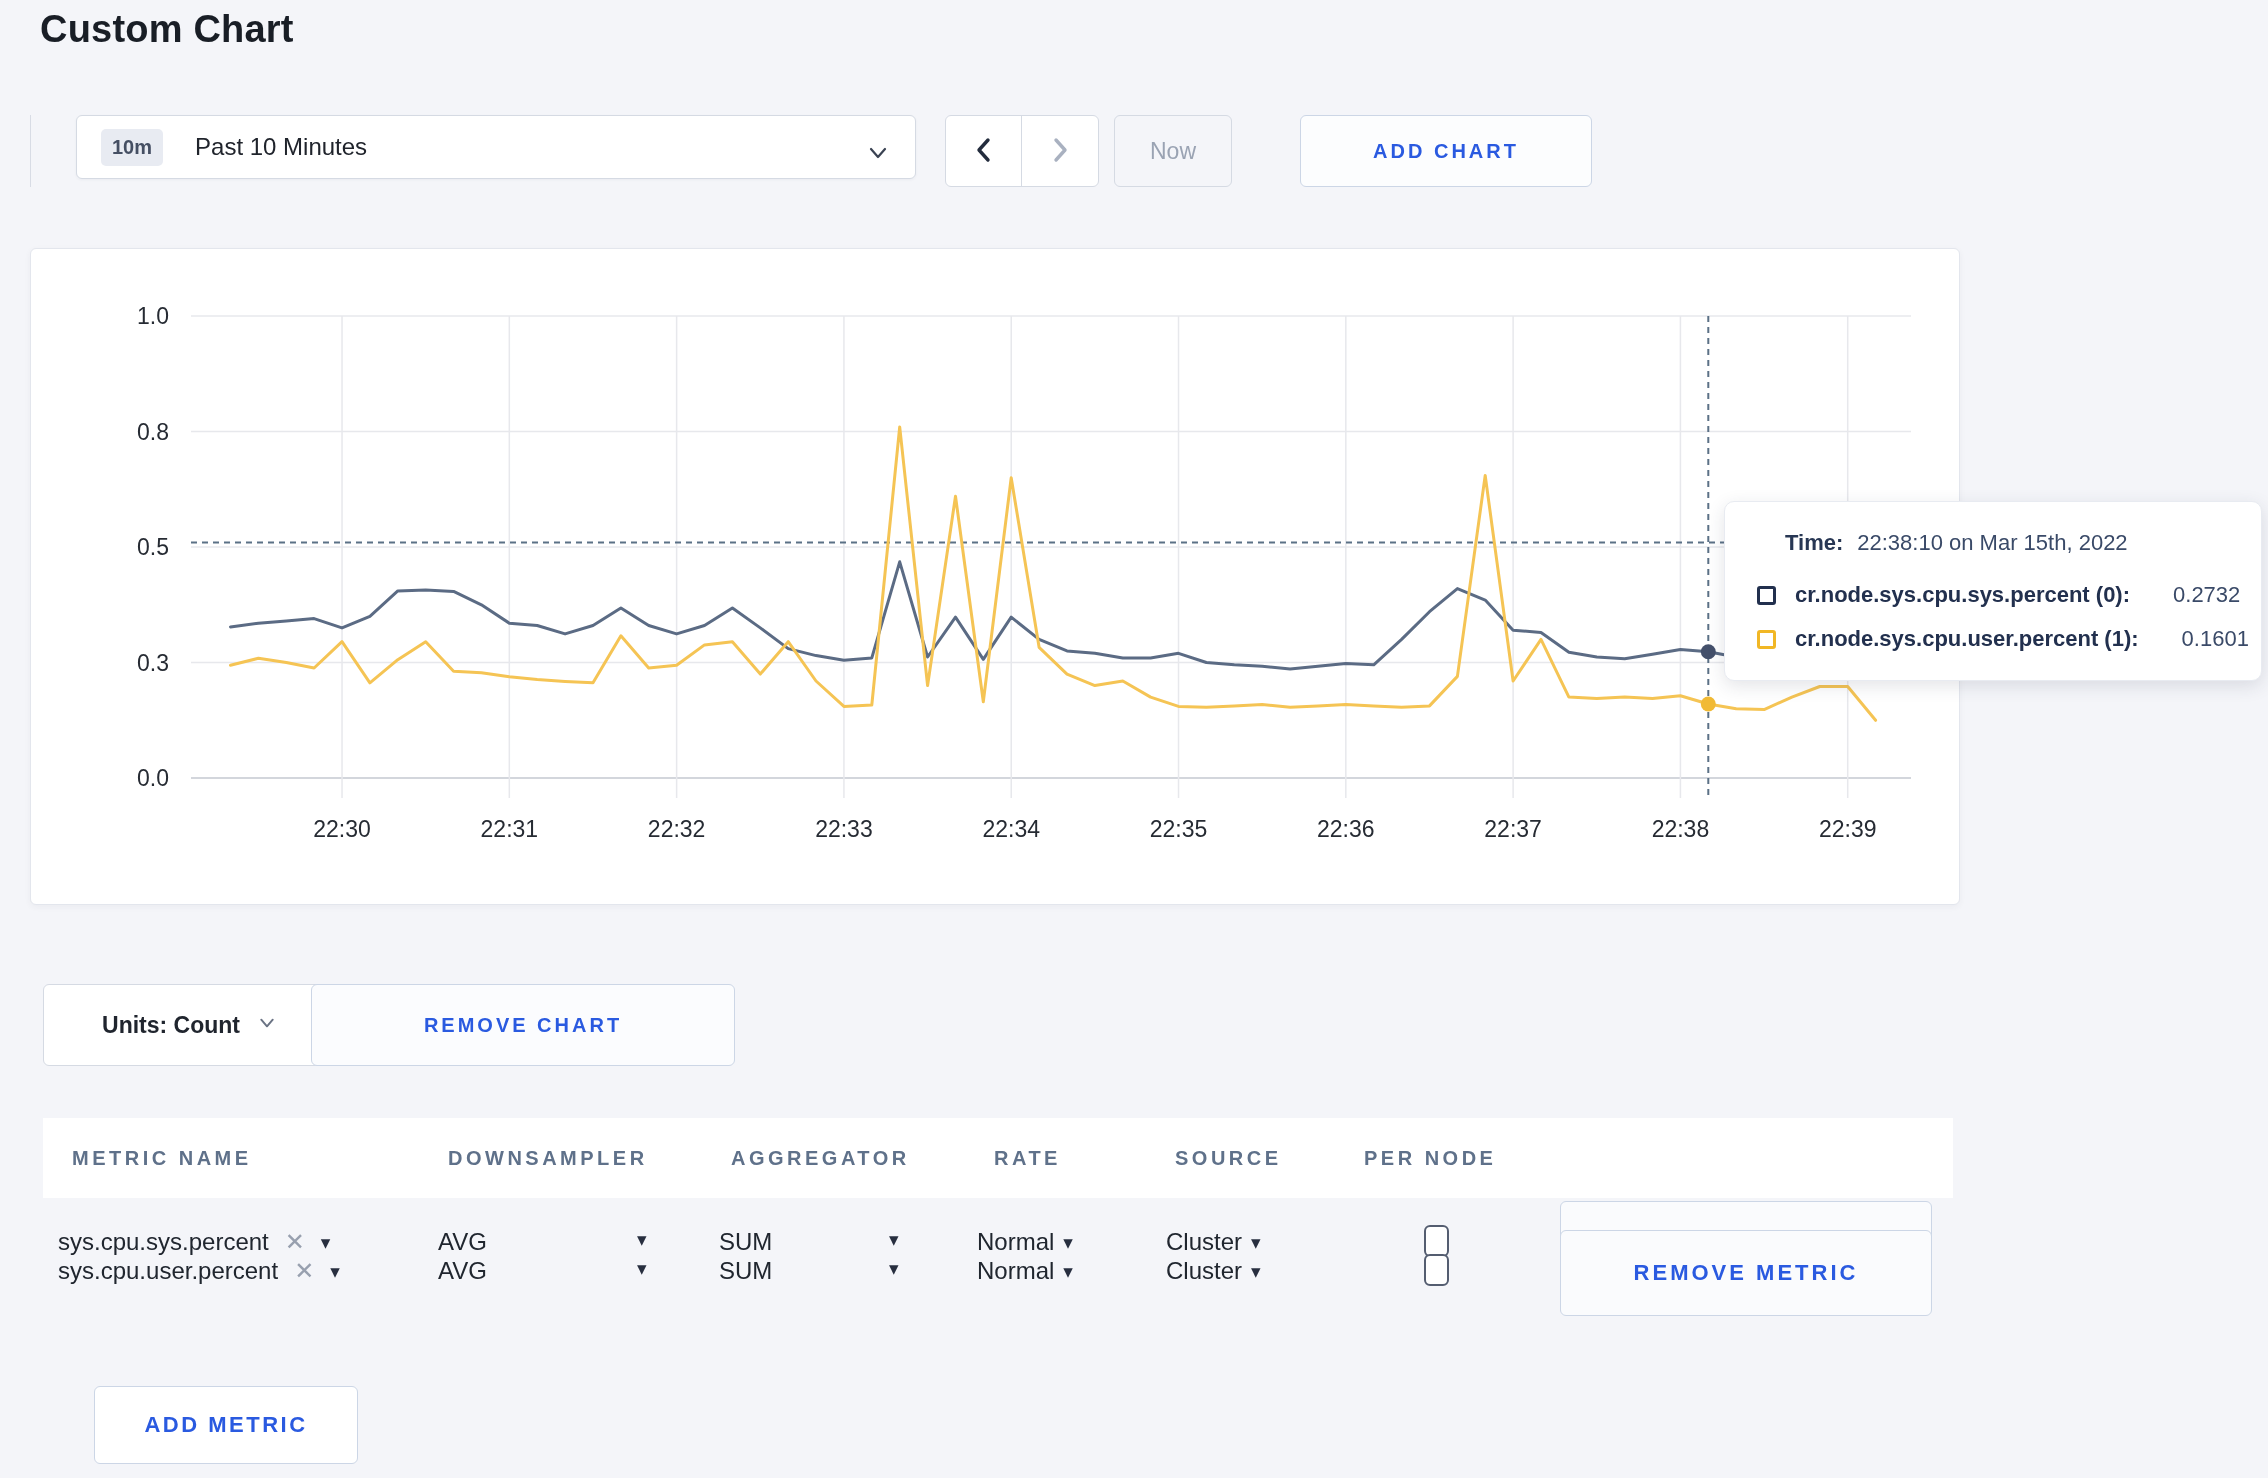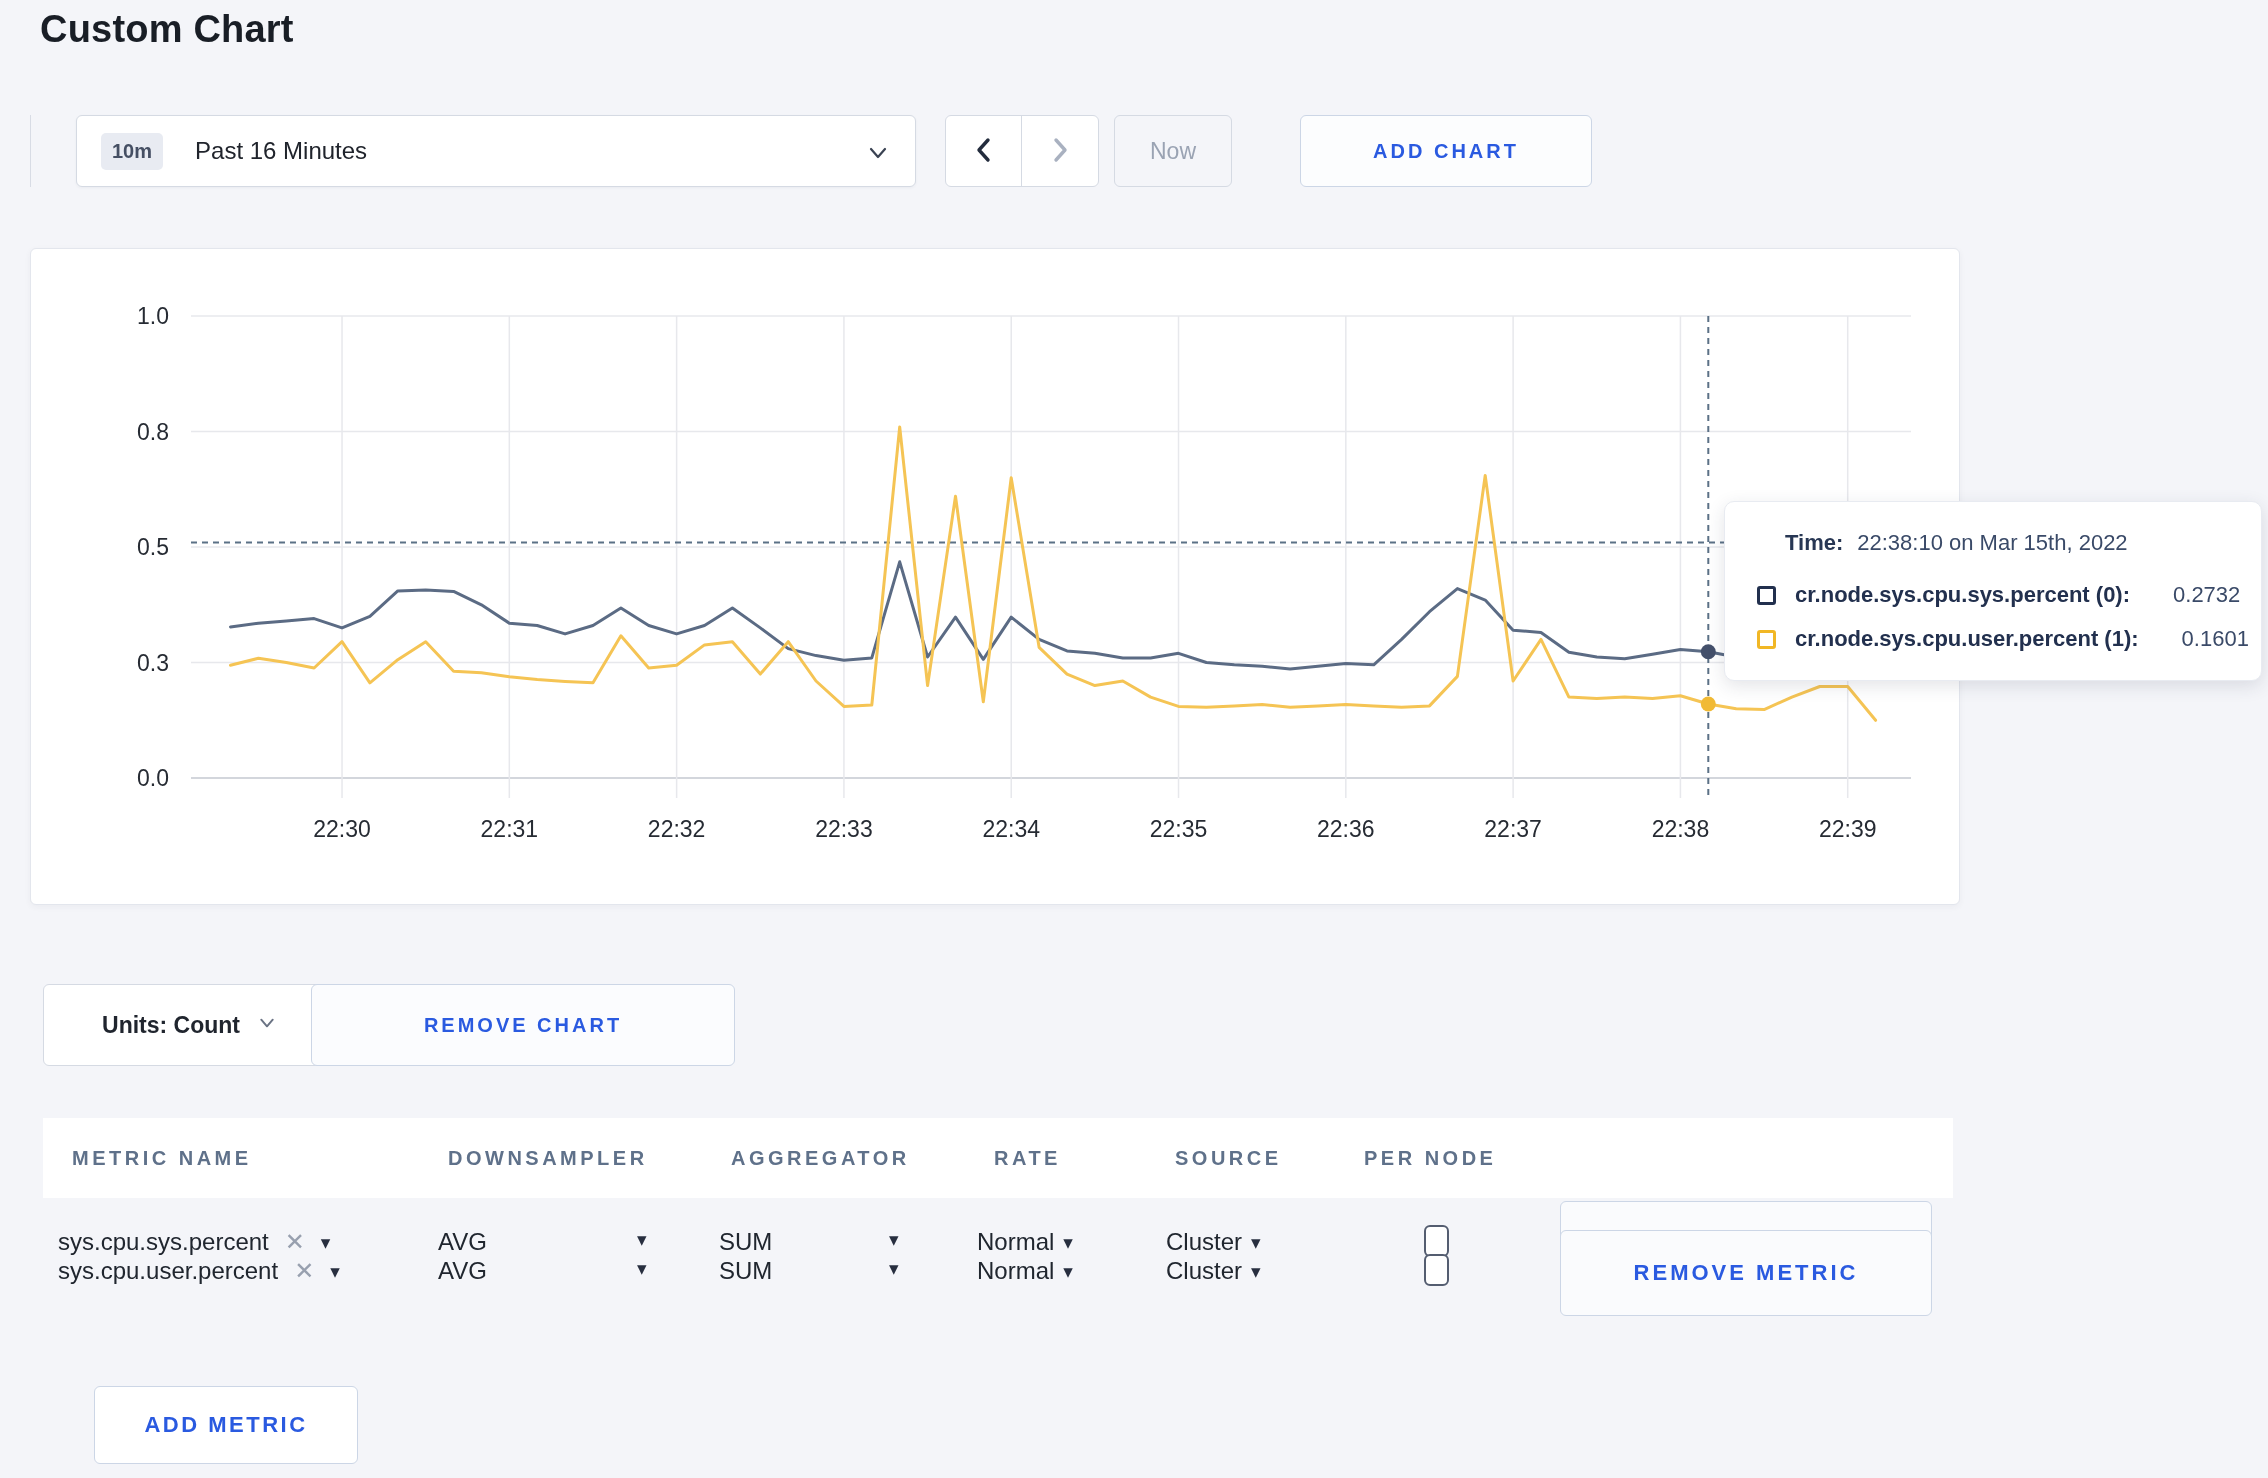--- a/index.html
+++ b/index.html
@@ -16,21 +16,21 @@
   
   .page-title {
     left:40px; top:8px;
     font-size:38px; font-weight:600; color:#191e26;
     letter-spacing:.2px;
   }
 
   
   .toolbar-rule { left:30px; top:115px; width:1px; height:72px; background:#d8dce5; }
   .time-select {
-    left:76px; top:115px; width:840px; height:72px;
+    left:76px; top:115px; width:840px; height:64px;
     background:#fff; border:1px solid #d5dae3; border-radius:6px;
     display:flex; align-items:center; padding-left:24px; gap:32px;
     box-shadow:0 1px 3px rgba(40,50,70,.05); cursor:pointer;
   }
   .time-badge {
     background:#e8ebf2; color:#454f63; font-size:20px; font-weight:700;
     padding:7px 11px; border-radius:5px;
   }
   .time-label { font-size:24px; color:#20242c; }
   .chev-right { position:absolute; right:26px; top:26px; }
@@ -117,21 +117,21 @@
 </style>
 </head>
 <body>
 
 <h1 class="abs page-title">Custom Chart</h1>
 
 <div class="abs toolbar-rule"></div>
 
 <div class="abs time-select">
   <span class="time-badge">10m</span>
-  <span class="time-label">Past 16 Minutes</span>
+  <span class="time-label">Past 10 Minutes</span>
   <span class="chev-right">
     <svg width="22" height="22" viewBox="0 0 22 22">
         <polyline points="4,7 11,15 18,7" fill="none" stroke="#3a4252" stroke-width="2.2" stroke-linecap="round" stroke-linejoin="round"></polyline>
       </svg>
   </span>
 </div>
 
 <div class="abs nav-group">
   <button class="nav-half">
     <span>

